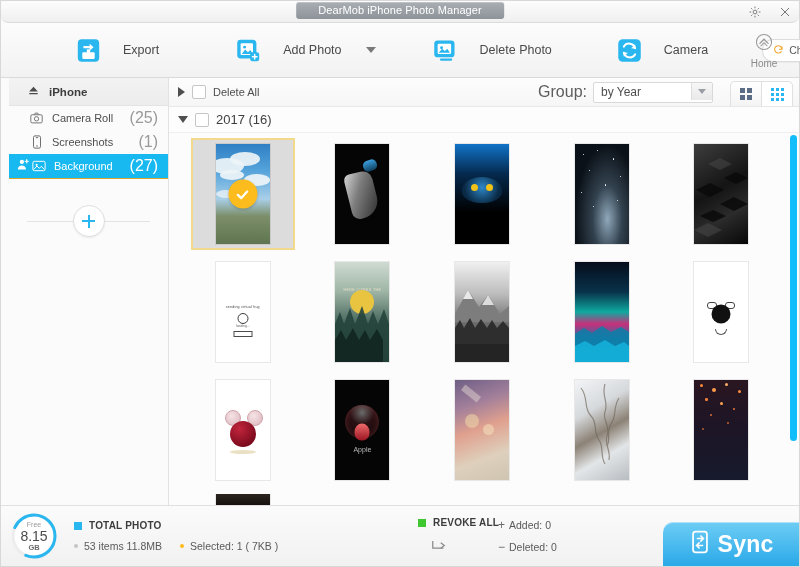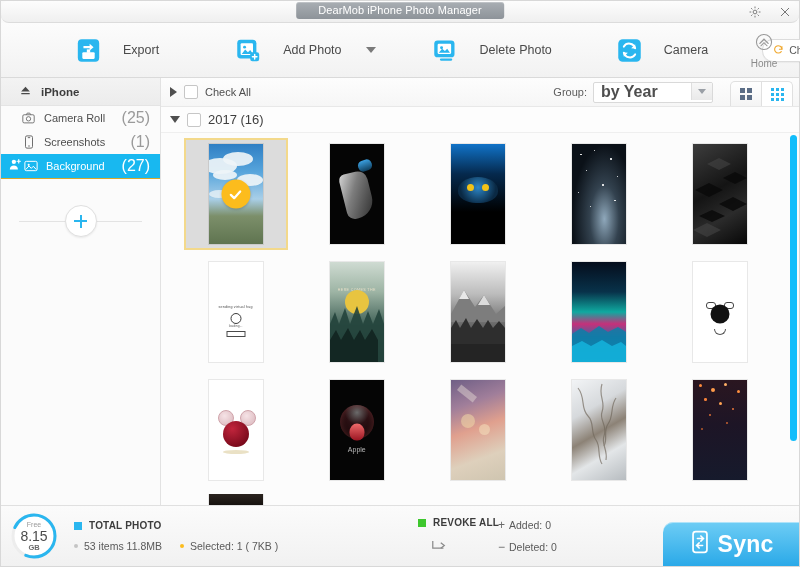--- a/index.html
+++ b/index.html
@@ -66,21 +66,21 @@
   }
   .home-label{font-size:10px;color:#8a8a8a;}
 
   
   .body{flex:1 1 auto;display:flex;min-height:0;}
 
   
   .sidebar{
     width:159px;flex:0 0 159px;
     background:#fbfbfb;border-right:1px solid #e2e2e2;
-    display:flex;flex-direction:column;position:relative;
+    display:flex;flex-direction:column;position:relative;padding-left:8px;
   }
   .device-row{
     height:27px;display:flex;align-items:center;gap:9px;padding-left:18px;
     background:linear-gradient(#f3f3f3,#ececec);
     border-bottom:1px solid #e4e4e4;cursor:pointer;
   }
   .device-name{font-size:11.5px;color:#3d3d3d;font-weight:bold;}
   .album{
     height:24px;display:flex;align-items:center;
     padding-left:20px;padding-right:10px;cursor:pointer;position:relative;
@@ -118,26 +118,26 @@
     width:0;height:0;cursor:pointer;
     border-top:5px solid transparent;border-bottom:5px solid transparent;
     border-left:7px solid #4f4f4f;
   }
   .cbox{
     width:12px;height:12px;border:1px solid #c6c6c6;border-radius:2px;
     background:#fff;margin-left:7px;cursor:pointer;flex:0 0 12px;
   }
   .selall{font-size:11px;color:#4e4e4e;margin-left:7px;cursor:pointer;}
   .group-wrap{position:absolute;right:86px;display:flex;align-items:center;gap:6px;}
-  .group-lbl{font-size:11px;color:#5c5c5c;}
+  .group-lbl{font-size:16px;color:#5c5c5c;}
   .group-sel{
     width:118px;height:19px;border:1px solid #d9d9d9;background:#fff;
     border-radius:2px;display:flex;align-items:center;cursor:pointer;position:relative;
   }
-  .group-val{font-size:16px;color:#4e4e4e;padding-left:7px;font-weight:bold;}
+  .group-val{font-size:12px;color:#4e4e4e;padding-left:7px;}
   .group-arrow{
     position:absolute;right:0;top:0;width:20px;height:17px;
     background:linear-gradient(#f7f7f7,#e9e9e9);border-left:1px solid #dedede;
     display:flex;align-items:center;justify-content:center;
   }
   .group-arrow i{
     width:0;height:0;border-left:4px solid transparent;border-right:4px solid transparent;
     border-top:5px solid #9a9fa6;display:block;
   }
   .viewtabs{position:absolute;right:6px;bottom:0;display:flex;align-items:flex-end;}
@@ -446,21 +446,21 @@
         <div class="add-line"></div>
         <div class="add-btn"></div>
       </div>
     </div>
 
     <div class="content">
 
       <div class="ctrlbar">
         <div class="tri"></div>
         <div class="cbox"></div>
-        <div class="selall">Check All</div>
+        <div class="selall">Delete All</div>
 
         <div class="group-wrap">
           <span class="group-lbl">Group:</span>
           <div class="group-sel">
             <span class="group-val">by Year</span>
             <span class="group-arrow">
                 <i></i>
               </span>
           </div>
         </div>

